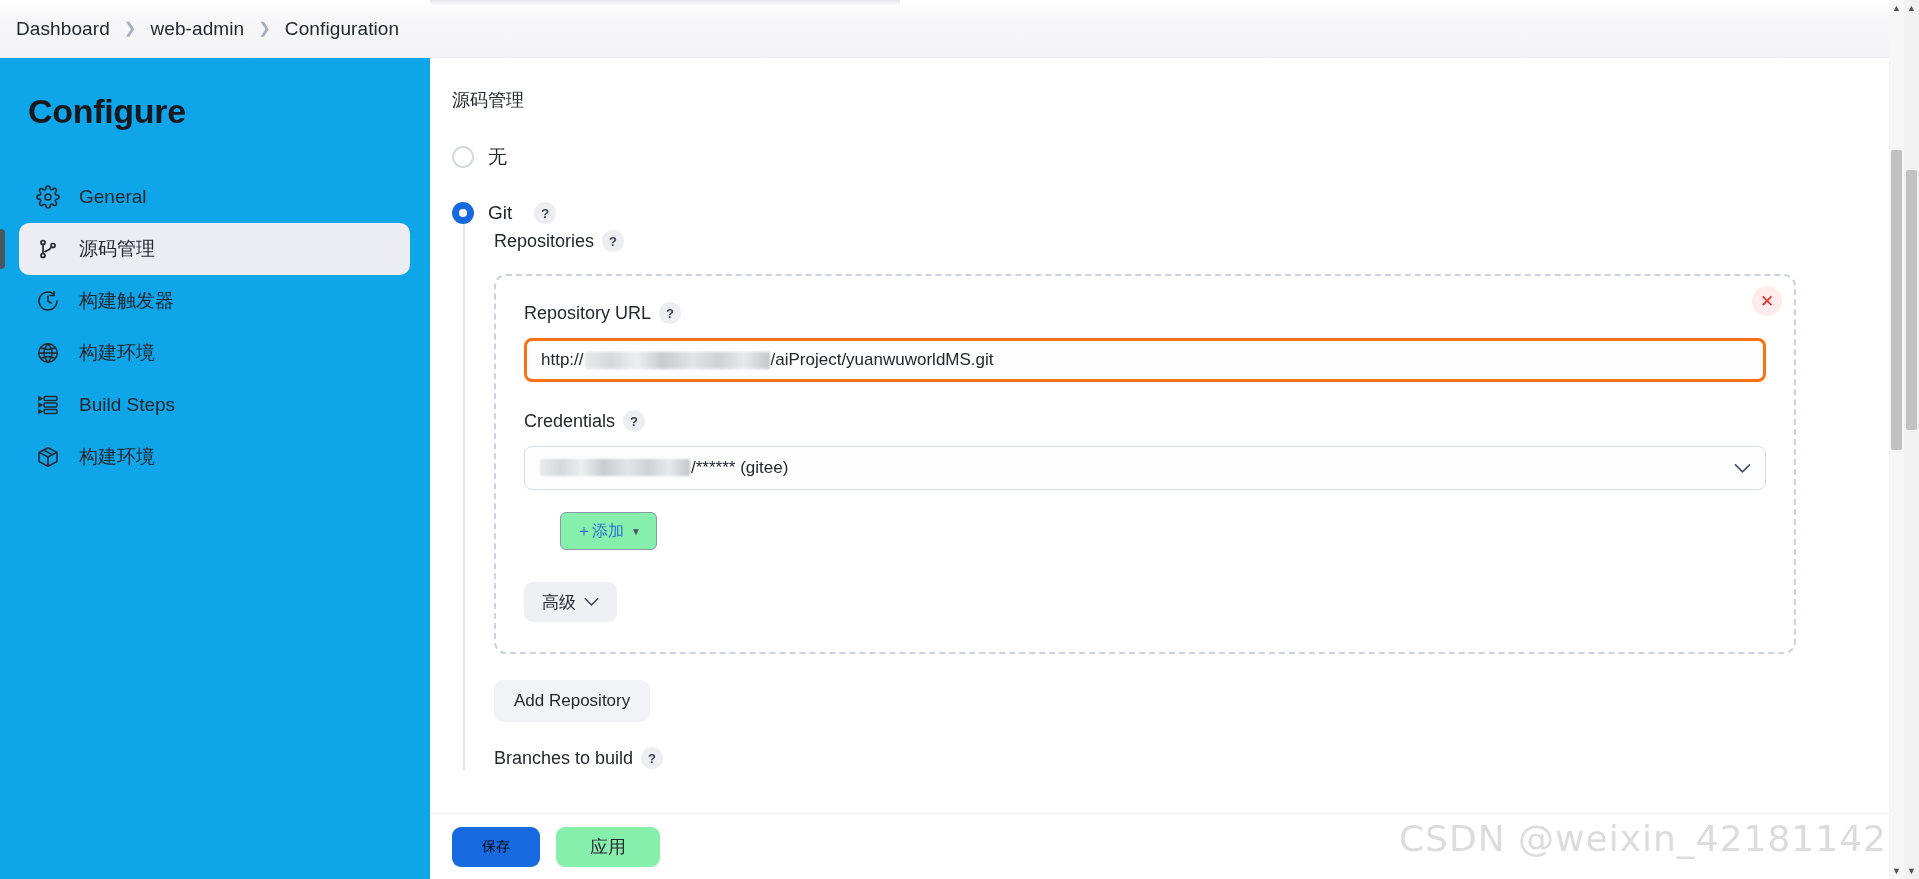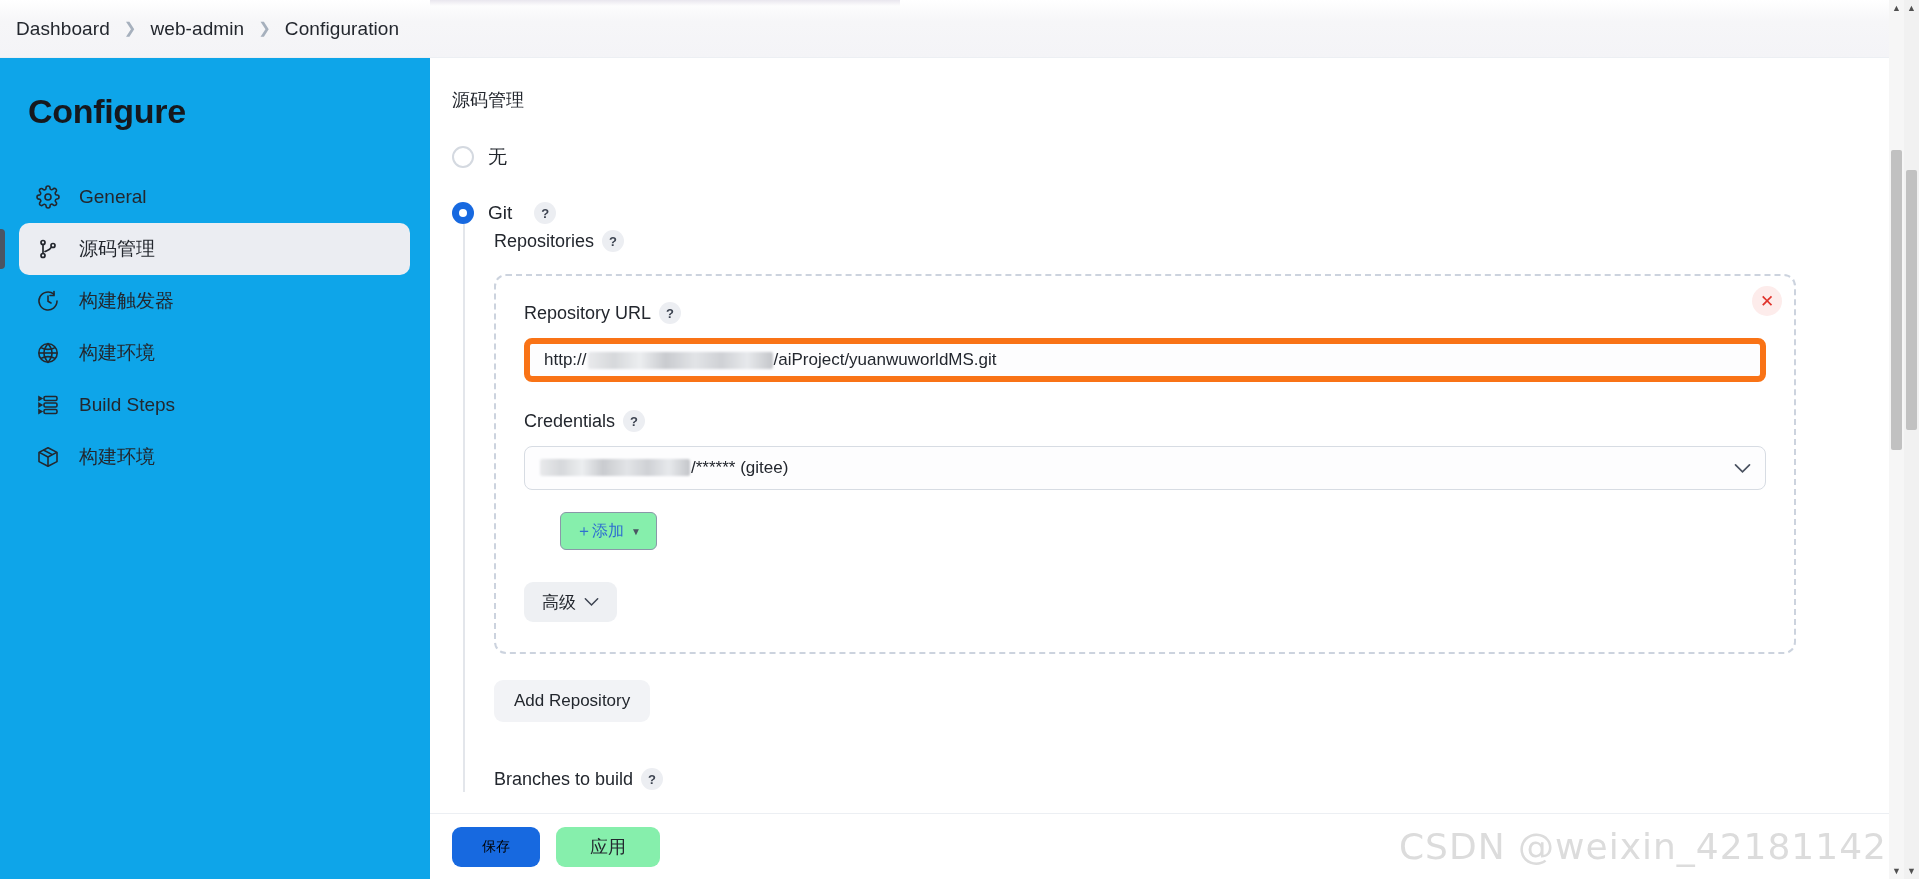--- a/index.html
+++ b/index.html
@@ -104,21 +104,21 @@
     position: absolute; top: 10px; right: 12px;
     width: 30px; height: 30px; border-radius: 50%;
     background: #fdeceb; color: #e0342c;
     display:flex; align-items:center; justify-content:center;
     font-size: 17px; cursor: pointer; border: none;
   }
   .sub-label { font-size: 18px; color: #23272e; display: flex; align-items:center; margin-bottom: 14px; }
 
   .text-input {
     width: 100%; height: 44px;
-    border: 6px solid #f97316; border-radius: 8px;
+    border: 3px solid #f97316; border-radius: 8px;
     background: #fdfdfe; padding: 0 14px;
     font-size: 17px; color: #23272e;
     font-family: "Liberation Sans", sans-serif;
     display: flex; align-items: center;
   }
   .blur-chip {
     display: inline-block; height: 17px; border-radius: 2px;
     background: linear-gradient(90deg,#e9eaec 0%,#d6d8db 14%,#eceef0 28%,#c9cbcf 42%,
                 #e2e4e7 58%,#cfd1d5 72%,#e7e9ec 86%,#c4c6ca 100%);
     filter: blur(1.3px);
@@ -152,41 +152,41 @@
     font-family: "Liberation Sans", sans-serif;
   }
   .btn-pill .caret { font-size: 13px; color:#3c4350; }
 
   .btn-wide {
     margin-top: 26px; height: 42px; padding: 0 20px;
     border: none; border-radius: 9px;
     background: #f2f3f6; color: #23272e; font-size: 17px;
     cursor: pointer; font-family: "Liberation Sans", sans-serif;
   }
-  .branches { margin-top: 46px; }
+  .branches { margin-top: 25px; }
 
   
   .action-bar {
     position: absolute; left: 430px; bottom: 0; width: 1474px; height: 66px;
     background: #fff; border-top: 1px solid #eceff3;
     display: flex; align-items: center; padding-left: 22px; gap: 16px;
     z-index: 5;
   }
   .btn-save {
     height: 40px; padding: 0 30px; border: none; border-radius: 9px;
     background: #1769e0; color: #000000; font-size: 14px; cursor: pointer;
     font-family: "Liberation Sans", sans-serif;
   }
   .btn-apply {
     height: 40px; padding: 0 34px; border: none; border-radius: 9px;
     background: #86efac; color: #23272e; font-size: 18px; cursor: pointer;
     font-family: "Liberation Sans", sans-serif;
   }
   .watermark {
-    position: absolute; right: 32px; bottom: 12px;
+    position: absolute; right: 32px; bottom: 20px;
     font-size: 36px; color: #dcdcdc; letter-spacing: 1px;
     font-family: "DejaVu Sans", sans-serif; white-space: nowrap;
     pointer-events: none; z-index: 6;
   }
 
   
   .sb-outer {
     position: absolute; top: 0; right: 0; width: 15px; height: 879px;
     background: #f1f1f1; z-index: 9;
   }

